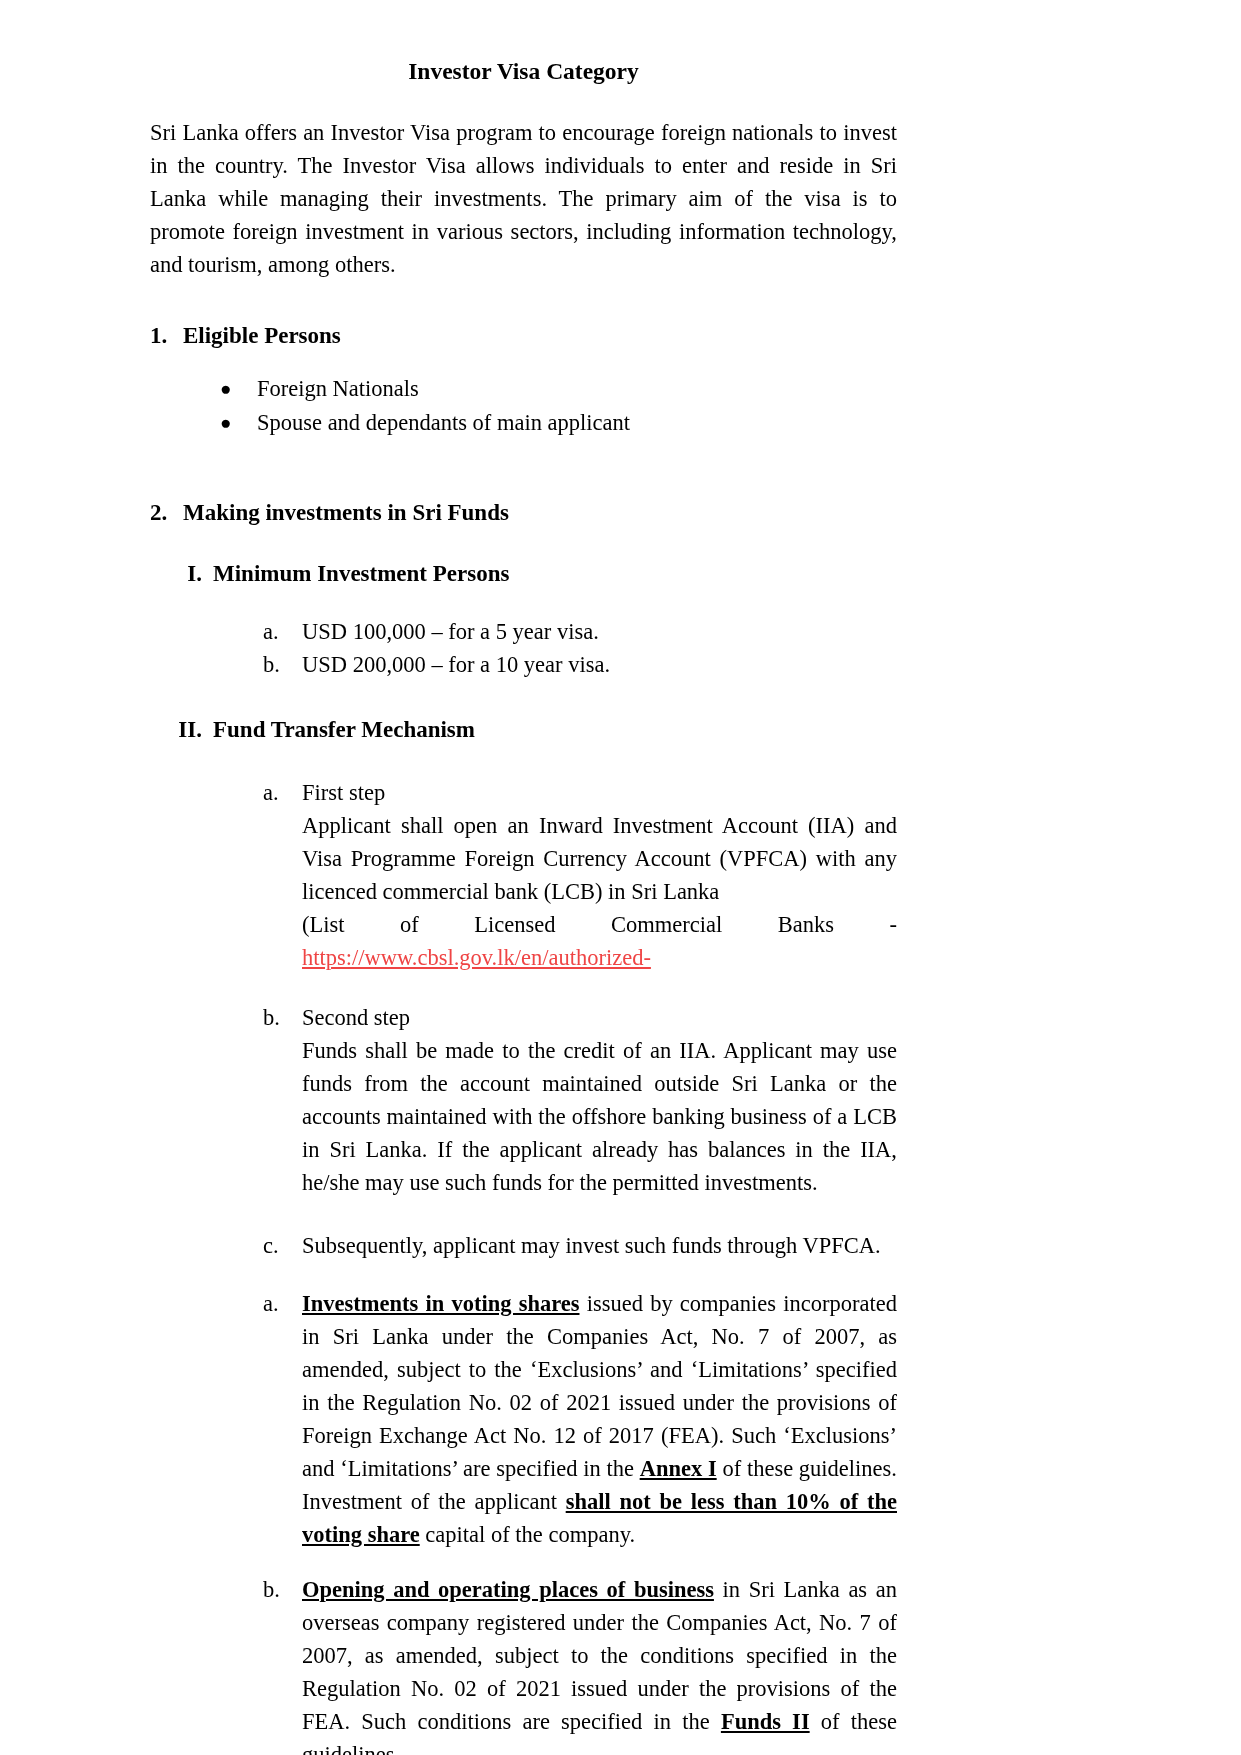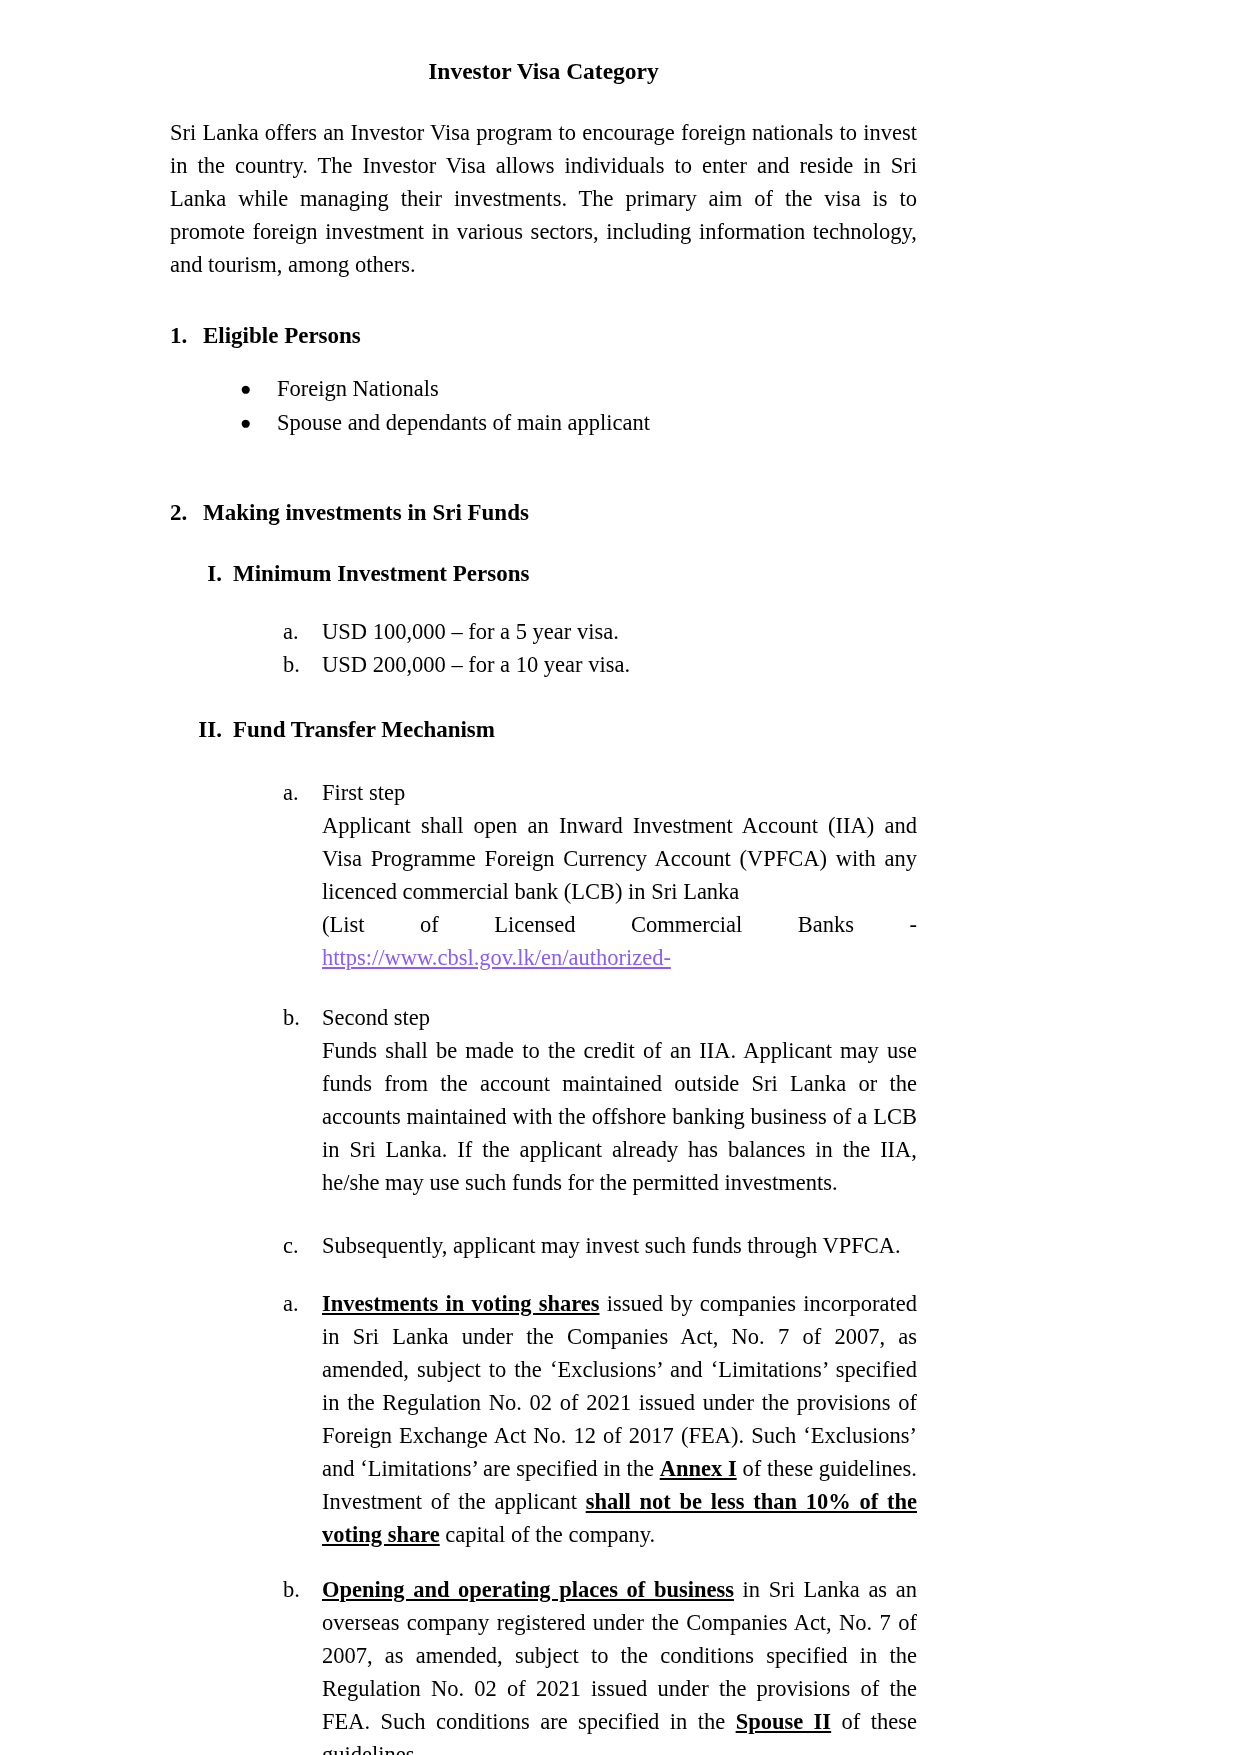--- a/index.html
+++ b/index.html
@@ -8,21 +8,20 @@
     width: 1033px;
     height: 1755px;
     background: #ffffff;
     color: #000000;
     font-family: "Liberation Serif", "DejaVu Serif", serif;
     font-size: 22.5px;
     line-height: 33px;
     box-sizing: border-box;
     padding: 55px 136px 12px 150px;
     overflow: hidden;
-    margin-left: 20px;
   }
   .title {
     margin: 0;
     font-size: 23.5px;
     font-weight: bold;
     text-align: center;
     line-height: 33px;
   }
   .just { text-align: justify; }
   .intro { margin: 28px 0 0 0; }
@@ -51,21 +50,21 @@
   .abc-m { width: 39px; flex: none; }
   .abc-body { flex: 1; min-width: 0; }
   #sub1items { margin-top: 25px; }
   #sub2a { margin-top: 30px; }
   #sub2b { margin-top: 27px; }
   #sub2c { margin-top: 30px; }
   #sub3a { margin-top: 25px; }
   #sub3b { margin-top: 22px; }
 
   .lnk {
-    color: #8b5cf6;
+    color: #ef4444;
     text-decoration: underline;
     cursor: pointer;
   }
   .lnk-paren { color: #2323BE; text-decoration: none; }
   .banks-l1 { text-align: justify; text-align-last: justify; }
   .banks-l2 { text-align: left; }
   .prewrap { white-space: pre-wrap; }
   b { font-weight: bold; text-decoration: underline; }
 </style>
 </head>
@@ -142,16 +141,16 @@
     </div>
 
 
   <div class="abc-item" id="sub3a">
       <span class="abc-m">a.</span>
       <div class="abc-body just"><b>Investments in voting shares</b><span> issued by companies incorporated in Sri Lanka under the Companies Act, No. 7 of 2007, as amended, subject to the ‘Exclusions’ and ‘Limitations’ specified in the Regulation No. 02 of 2021 issued under the provisions of Foreign Exchange Act No. 12 of 2017 (FEA). Such ‘Exclusions’ and ‘Limitations’ are specified in the </span><b>Annex I</b><span> of these guidelines. Investment of the applicant </span><b>shall not be less than 10% of the voting share</b><span> capital of the company.</span></div>
     </div>
 
   <div class="abc-item" id="sub3b">
       <span class="abc-m">b.</span>
-      <div class="abc-body just"><b>Opening and operating places of business</b><span> in Sri Lanka as an overseas company registered under the Companies Act, No. 7 of 2007, as amended, subject to the conditions specified in the Regulation No. 02 of 2021 issued under the provisions of the FEA. Such conditions are specified in the </span><b>Spouse II</b><span> of these guidelines</span></div>
+      <div class="abc-body just"><b>Opening and operating places of business</b><span> in Sri Lanka as an overseas company registered under the Companies Act, No. 7 of 2007, as amended, subject to the conditions specified in the Regulation No. 02 of 2021 issued under the provisions of the FEA. Such conditions are specified in the </span><b>Funds II</b><span> of these guidelines</span></div>
     </div>
 
 </div>
 
 </body></html>

